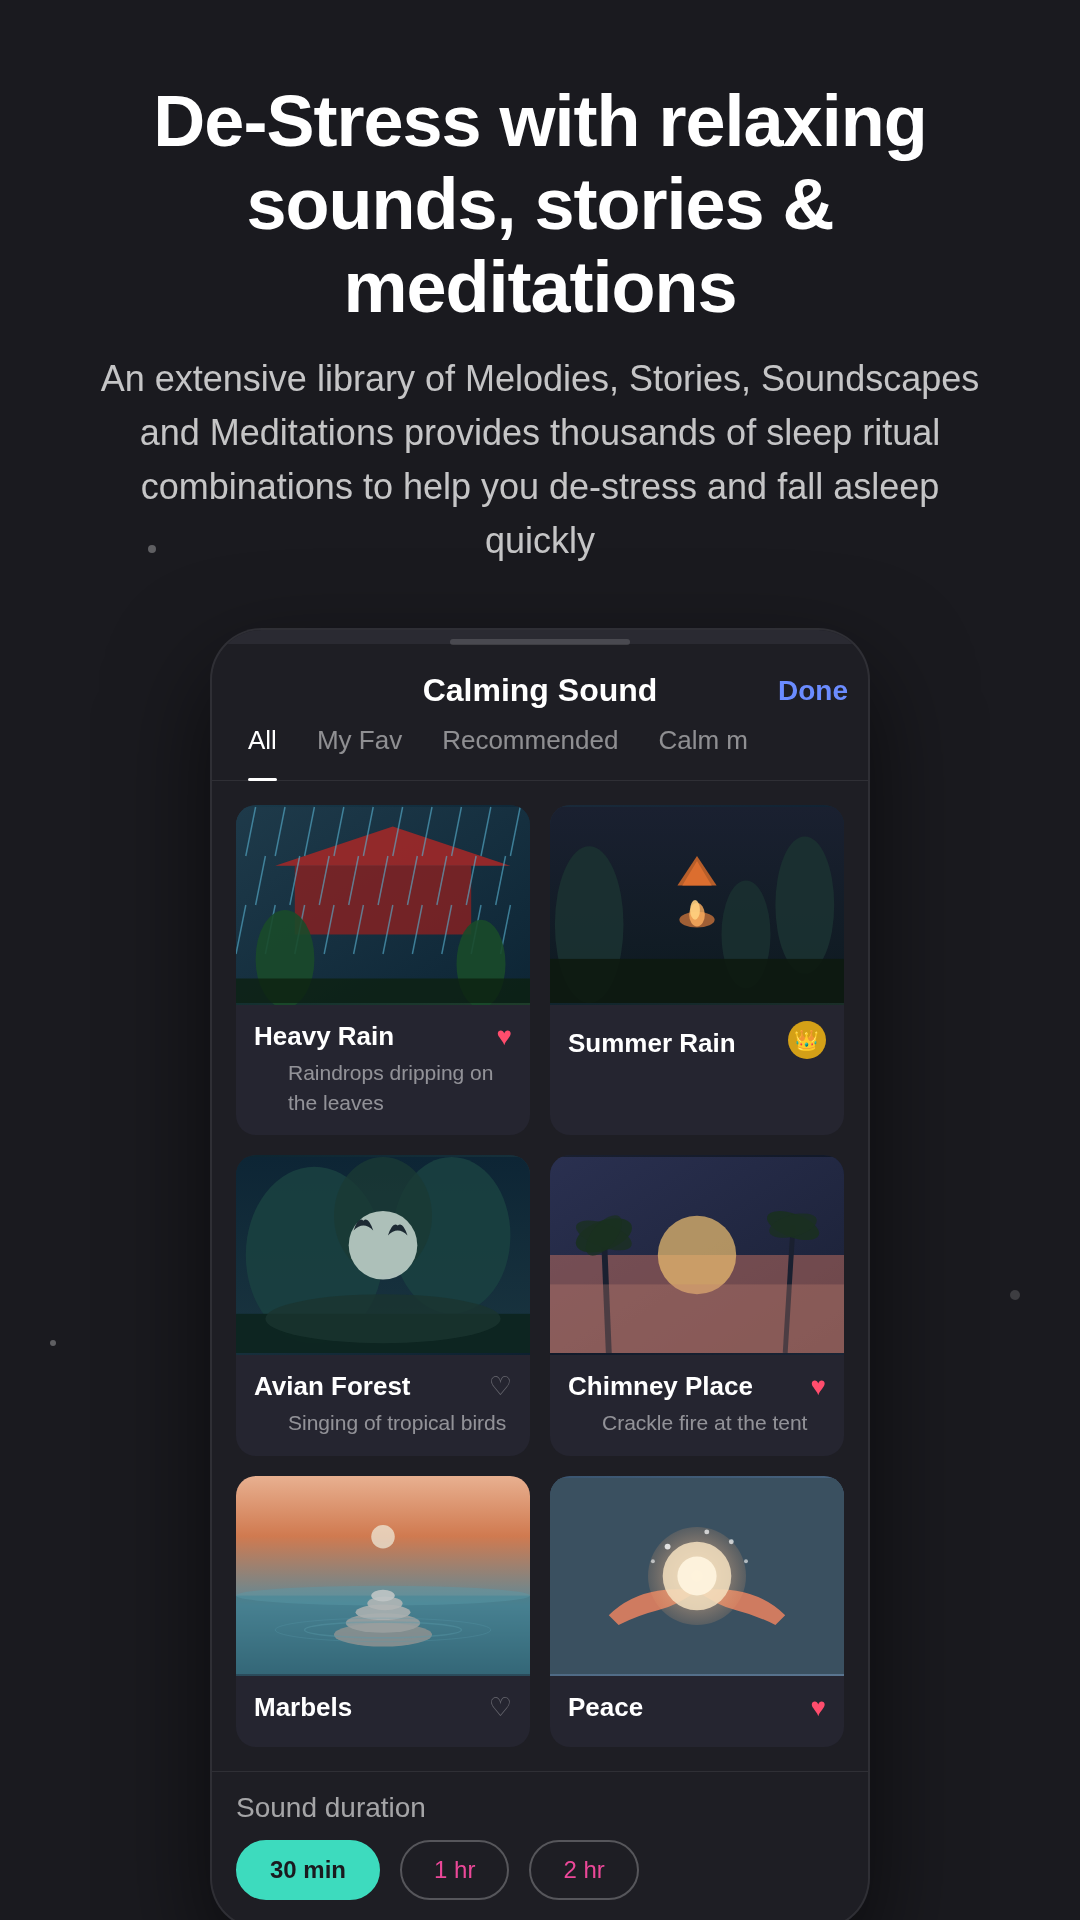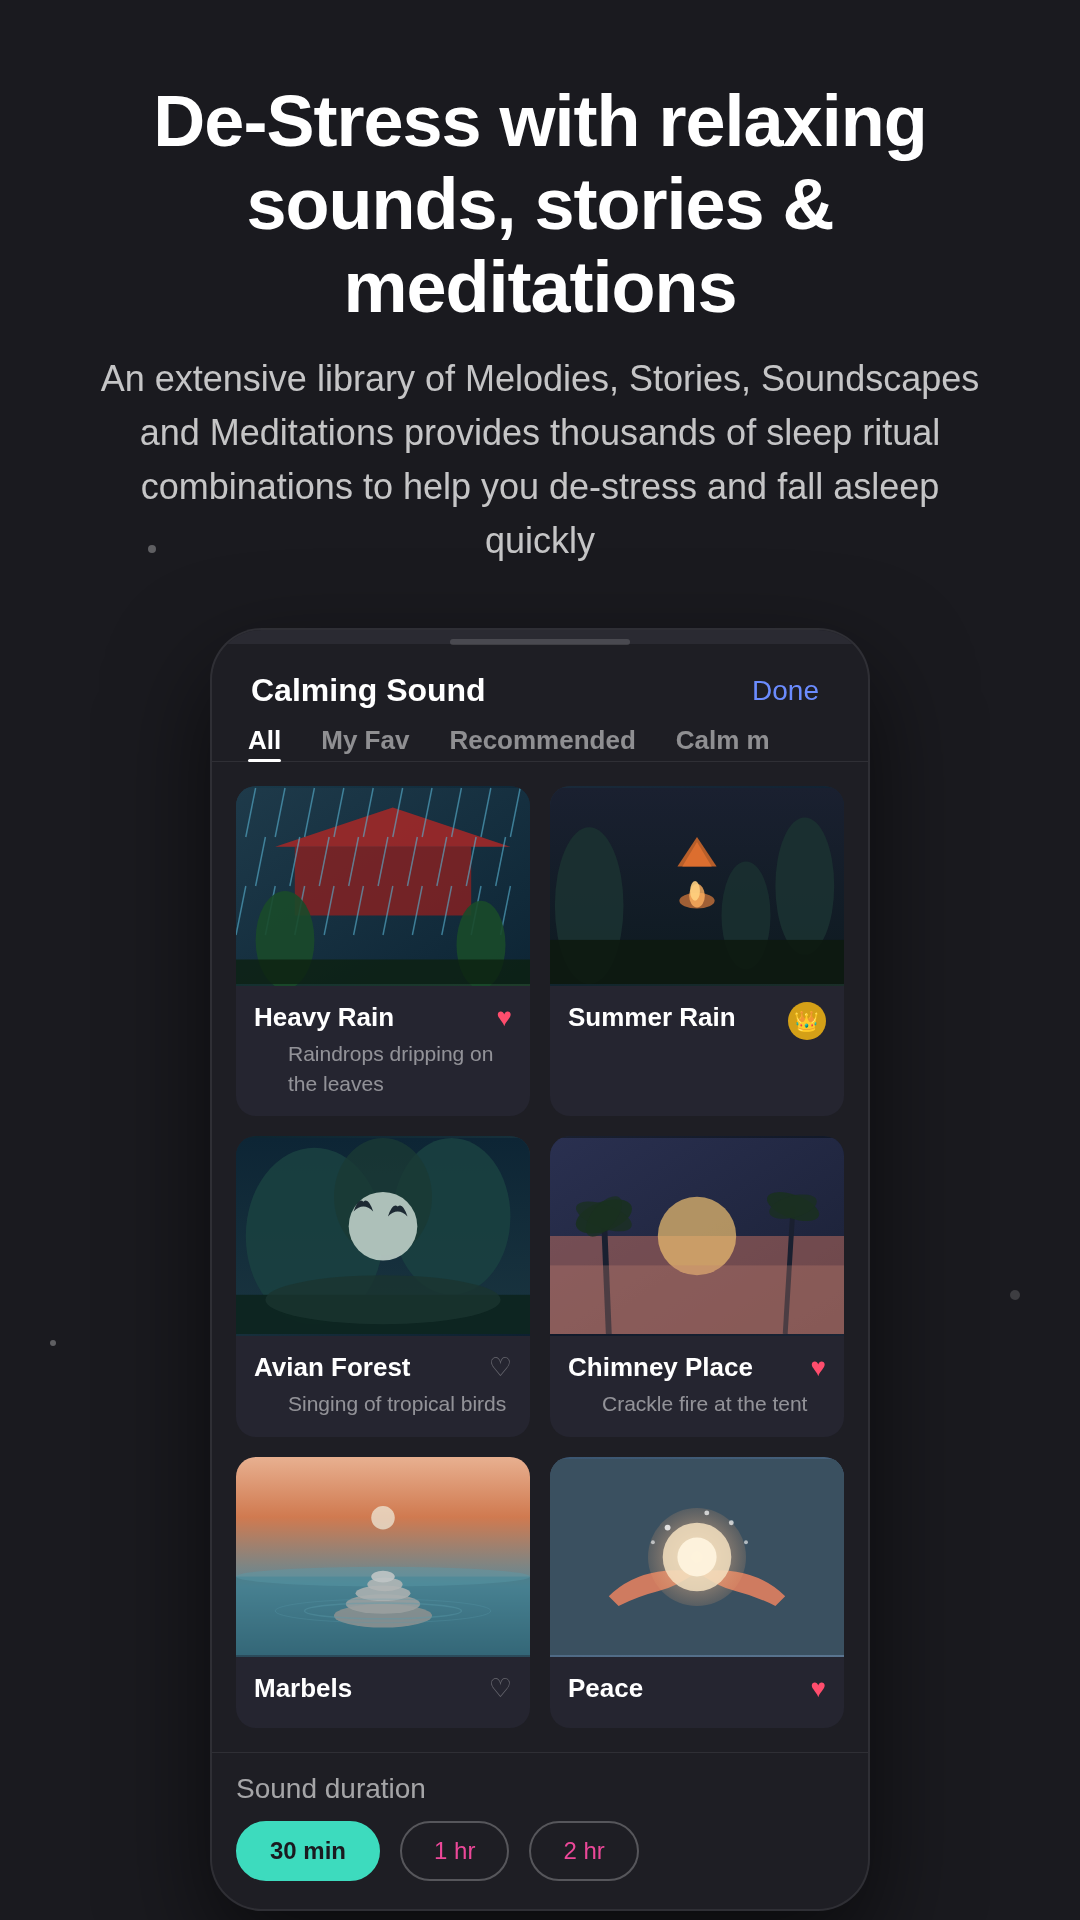--- a/index.html
+++ b/index.html
@@ -76,56 +76,56 @@
       border-radius: 3px;
     }
 
     .app-content {
       padding: 0;
     }
 
     
     .app-header {
       display: flex;
-      justify-content: flex-start;
+      justify-content: center;
       align-items: center;
       padding: 28px 39px 16px;
       position: relative;
     }
 
     .app-title {
       font-size: 32px;
       font-weight: 700;
       color: #ffffff;
     }
 
     .done-btn {
       position: absolute;
-      right: 49px;
+      right: 20px;
       font-size: 28px;
-      font-weight: 400;
+      font-weight: 700;
       color: #6b8cff;
       background: none;
       border: none;
       cursor: pointer;
     }
 
     
     .tabs {
       display: flex;
       padding: 0 36px;
       border-bottom: 1px solid rgba(255,255,255,0.08);
       gap: 40px;
     }
 
     .tab {
       font-size: 26px;
-      font-weight: 700;
+      font-weight: 400;
       color: rgba(255,255,255,0.5);
-      padding-bottom: 5px;
+      padding-bottom: 24px;
       cursor: pointer;
       position: relative;
       white-space: nowrap;
     }
 
     .tab.active {
       color: #ffffff;
     }
 
     .tab.active::after {
@@ -178,21 +178,21 @@
       background: linear-gradient(160deg, #1a2030 0%, #0d1525 50%, #1a2535 100%);
     }
 
     .sound-info {
       padding: 16px 18px 18px;
     }
 
     .sound-name-row {
       display: flex;
       justify-content: space-between;
-      align-items: flex-start;
+      align-items: flex-end;
       margin-bottom: 6px;
     }
 
     .sound-name {
       font-size: 26px;
       font-weight: 600;
       color: #ffffff;
     }
 
     .sound-desc {

